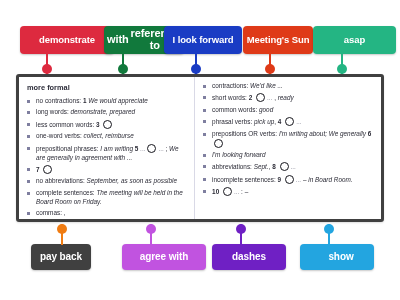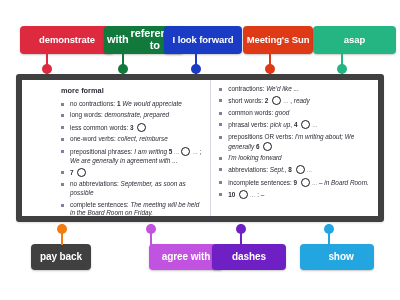--- a/index.html
+++ b/index.html
@@ -37,26 +37,25 @@
     border-radius: 50%;
   }
   .pin.down .dot { bottom: 0; }
   .pin.up   .dot { top: 0; }
 
   
   #panel {
     position: absolute;
     left: 16px; top: 74px; width: 368px; height: 148px;
     background: #ffffff;
-    border: 6px solid #404040;
+    border: 3px solid #404040;
     border-radius: 3px;
     box-shadow: 0 1px 2px rgba(0,0,0,0.13);
     display: flex;
     overflow: hidden;
-    padding-left: 31px;
   }
   .col { padding: 5px 6px 4px 7px; position: relative; }
   .col.left  { width: 179px; border-right: 1px solid #d9d9e6; }
   .col.right { width: 189px; }
   .col-head {
     font-size: 7.4px; font-weight: bold; color: #2d2d3a;
     margin: 1px 0 5px 1px;
   }
   ul.items { list-style: none; margin: 0; padding: 0; }
   ul.items li {
@@ -161,21 +160,21 @@
   </div>
 
   <div id="bottom-chip-layer">
       <div class="chip bottom" style="left: 31px; width: 60px; background: #404040;">
         <div>pay back</div>
       </div>
       <div class="pin up" style="left: 57px; top: 224px; height: 21px;">
         <div class="stem" style="background: rgb(240, 124, 18);"></div>
         <div class="dot" style="background: rgb(240, 124, 18);"></div>
       </div>
-      <div class="chip bottom" style="left: 122px; width: 74px; background: rgb(193, 83, 224); margin-left: 27px;">
+      <div class="chip bottom" style="left: 122px; width: 84px; background: rgb(193, 83, 224);">
         <div>agree with</div>
       </div>
       <div class="pin up" style="left: 146px; top: 224px; height: 21px;">
         <div class="stem" style="background: rgb(193, 83, 224);"></div>
         <div class="dot" style="background: rgb(193, 83, 224);"></div>
       </div>
       <div class="chip bottom" style="left: 212px; width: 74px; background: rgb(111, 32, 196);">
         <div>dashes</div>
       </div>
       <div class="pin up" style="left: 236px; top: 224px; height: 21px;">

